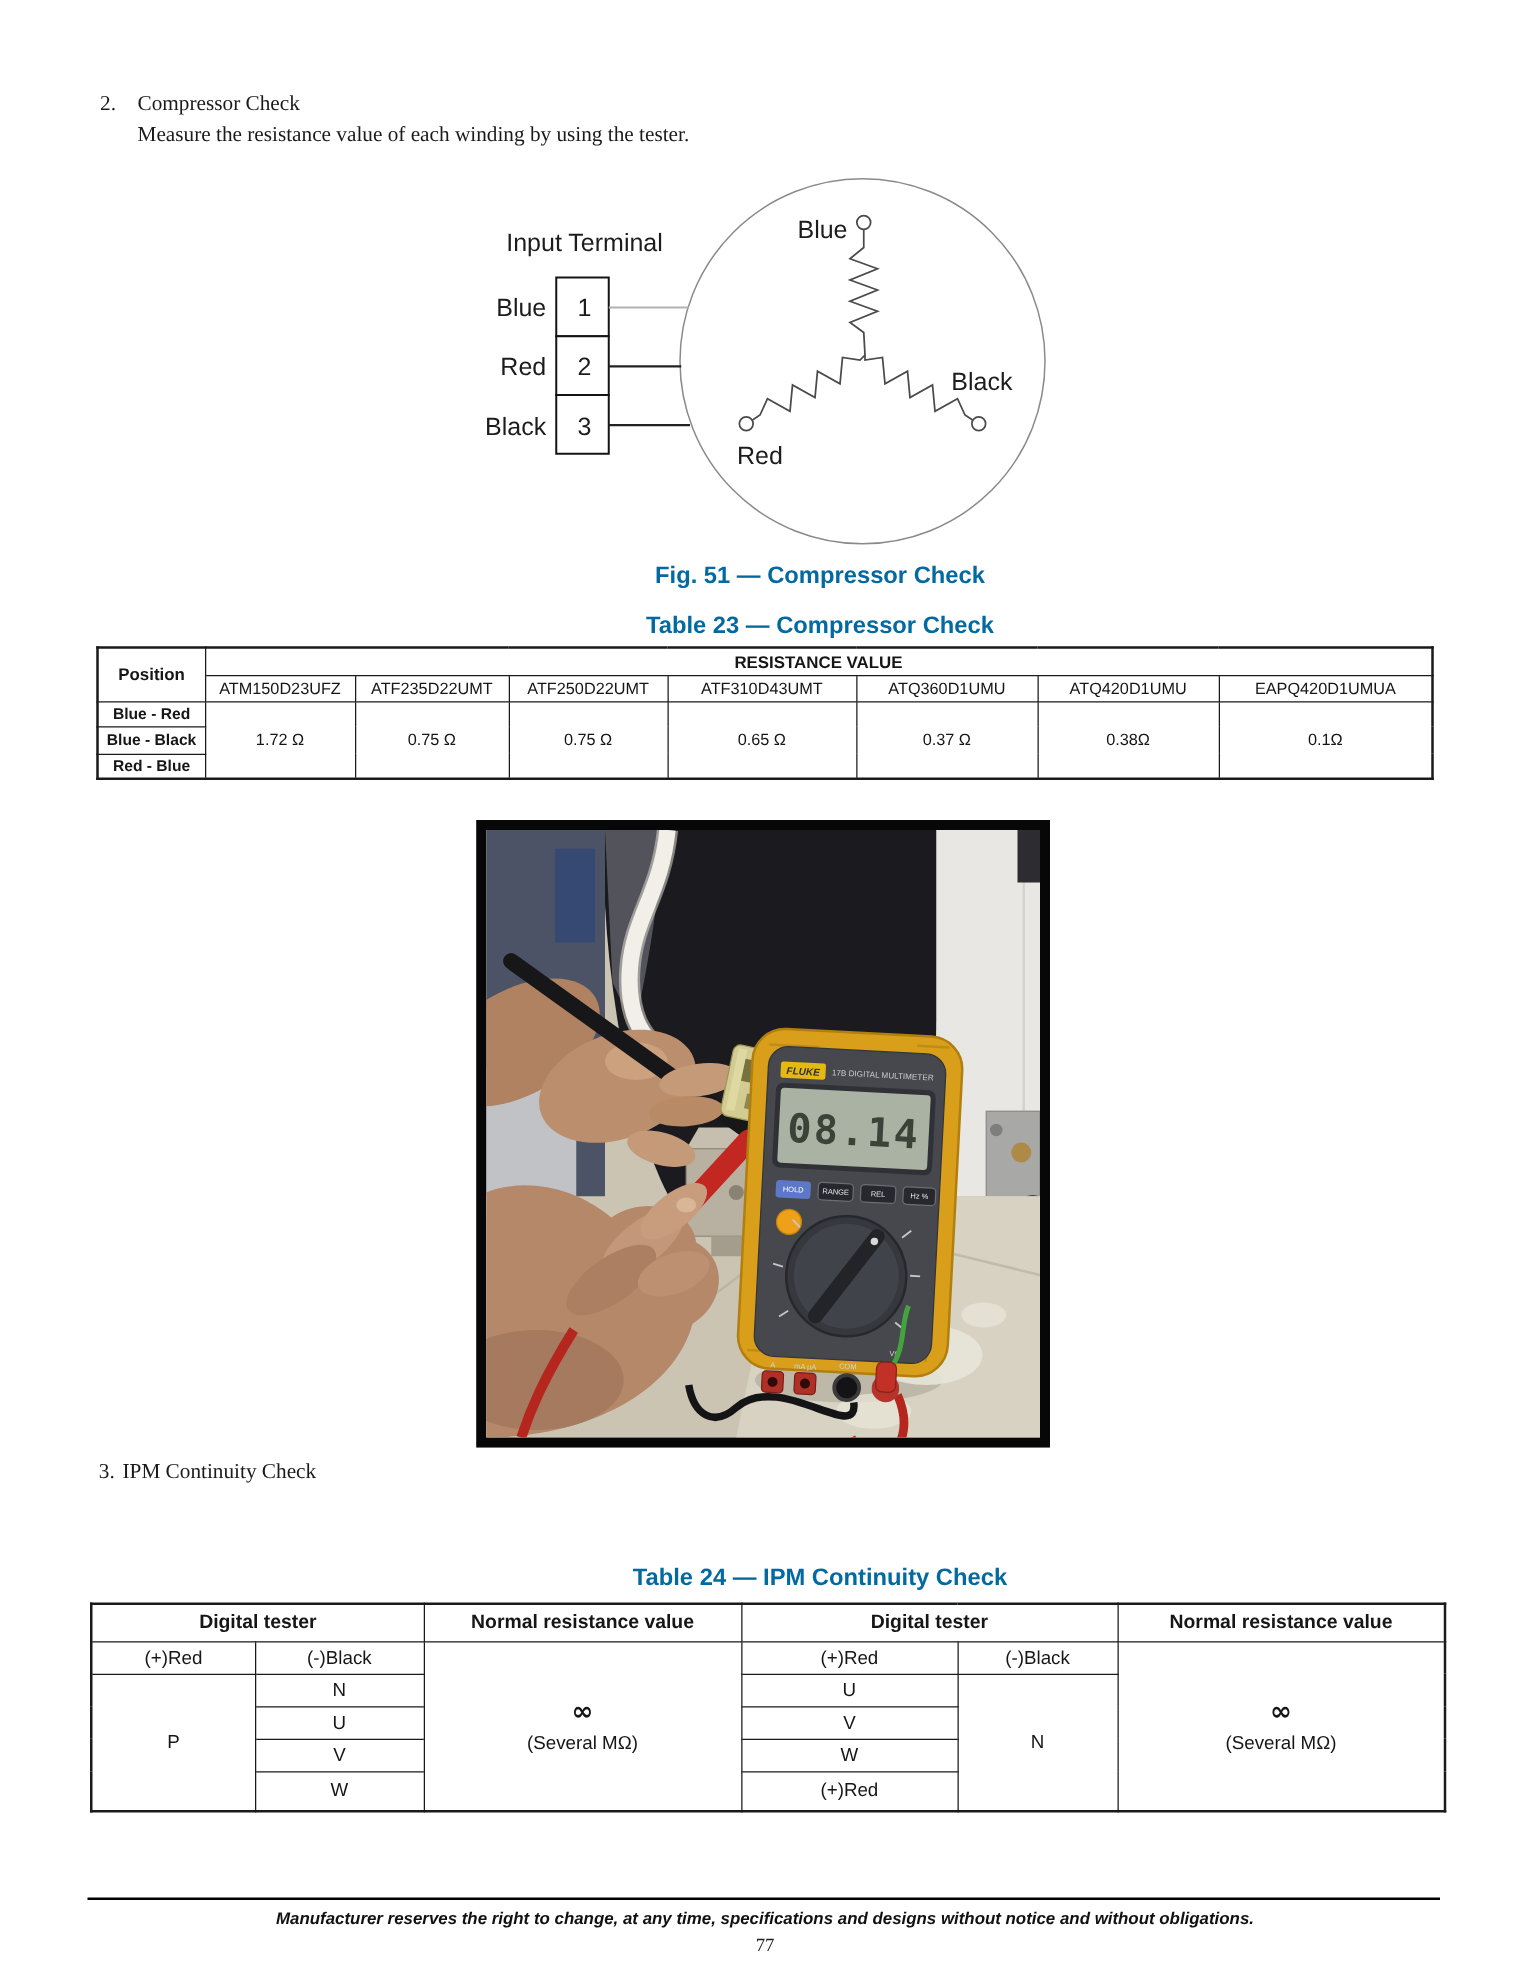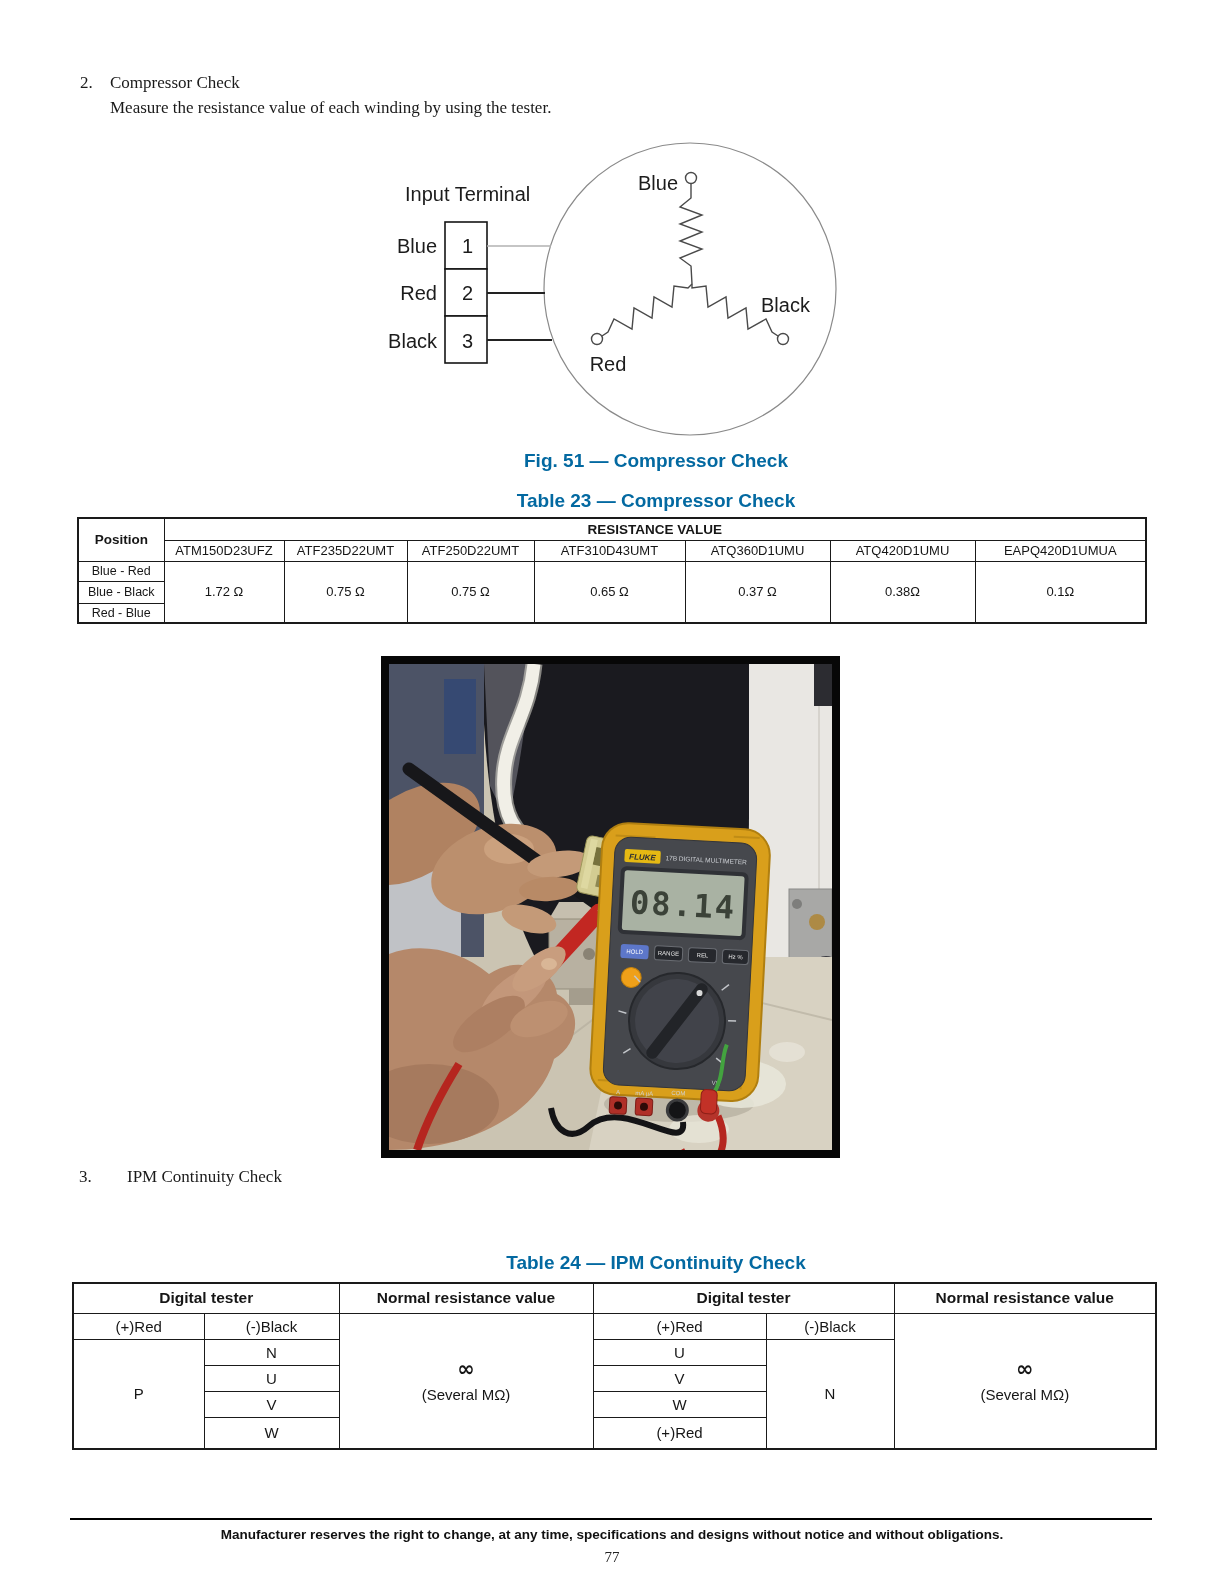--- a/index.html
+++ b/index.html
@@ -11,21 +11,21 @@
   .caption{width:1224px;text-align:center;font-family:"Liberation Sans", sans-serif;
            font-weight:bold;font-size:19px;color:#0369a1;padding-left:44px;}
   
   table{border-collapse:collapse;table-layout:fixed;}
   .dtable{border:2px solid #1a1a1a;background:#fff;padding-left:46px;}
   .dtable th,.dtable td{border:1px solid #1a1a1a;text-align:center;vertical-align:middle;
       font-family:"Liberation Sans", sans-serif;font-weight:normal;color:#161616;
       padding:0;overflow:hidden;white-space:nowrap;}
   .t23 th,.t23 td{font-size:13px;}
   .t23 .bold{font-weight:bold;font-size:13.5px;}
-  .t23 .poslbl{font-size:12.5px;}
+  .t23 .poslbl{font-size:12.5px;font-weight:bold;}
   .t24 th{font-weight:bold;font-size:15.5px;margin-left:32px;}
   .t24 td{font-size:15px;}
   .infcell .infsym{font-family:"DejaVu Sans", sans-serif;font-size:21px;line-height:20px;font-weight:bold;}
   .infcell .inftxt{font-size:15px;margin-top:7px;}
   
   .figtext{font-family:"Liberation Sans", sans-serif;fill:#1c1c1c;font-size:20px;}
   .tinytext{font-family:"Liberation Sans", sans-serif;}
   .photo-frame{border:8px solid #070707;background:#cbc4b2;}
   .footer-rule{background:#000;}
   .footer-note{width:1224px;text-align:center;font-family:"Liberation Sans", sans-serif;
@@ -256,21 +256,21 @@
           <circle cx="327" cy="445" r="11" fill="#b5342b"></circle>
           <path d="M330,430 C342,410 336,395 342,378" fill="none" stroke="#43a33f" stroke-width="4"></path>
           <rect x="319" y="424" width="16" height="24" rx="5" fill="#c23127" stroke="#8c1f18"></rect>
         </g>
       </g>
     </svg>
   </div>
 
   <div class="abs heading" style="left:79px;top:1166px;">
     <span>3.</span>
-    <span style="margin-left:31px;">IPM Continuity Check</span>
+    <span style="margin-left:2px;">IPM Continuity Check</span>
   </div>
 
   <div class="abs caption" style="left:0;top:1252px;">Table 24 — IPM Continuity Check</div>
 
   <table class="dtable t24 abs" style="left:72px;top:1282px;width:1083px;">
     <colgroup>
       <col style="width:131px">
         <col style="width:135px">
         <col style="width:254px">
       <col style="width:173px">
@@ -313,16 +313,16 @@
       <td>W</td>
     </tr>
     <tr style="height:32px">
       <td>W</td>
       <td>(+)Red</td>
     </tr>
   </tbody>
     </table>
 
   <div class="abs footer-rule" style="left:70px;top:1518px;width:1082px;height:2px;"></div>
-  <div class="abs footer-note" style="left:0;top:1527px;">Manufacturer reserves the right to change, at any time, specifications and designs without notice and without obligations.</div>
+  <div class="abs footer-note" style="left:0;top:1527px;font-style:italic;">Manufacturer reserves the right to change, at any time, specifications and designs without notice and without obligations.</div>
   <div class="abs page-num" style="left:0;top:1549px;">77</div>
 
 </div>
 
 </body></html>

